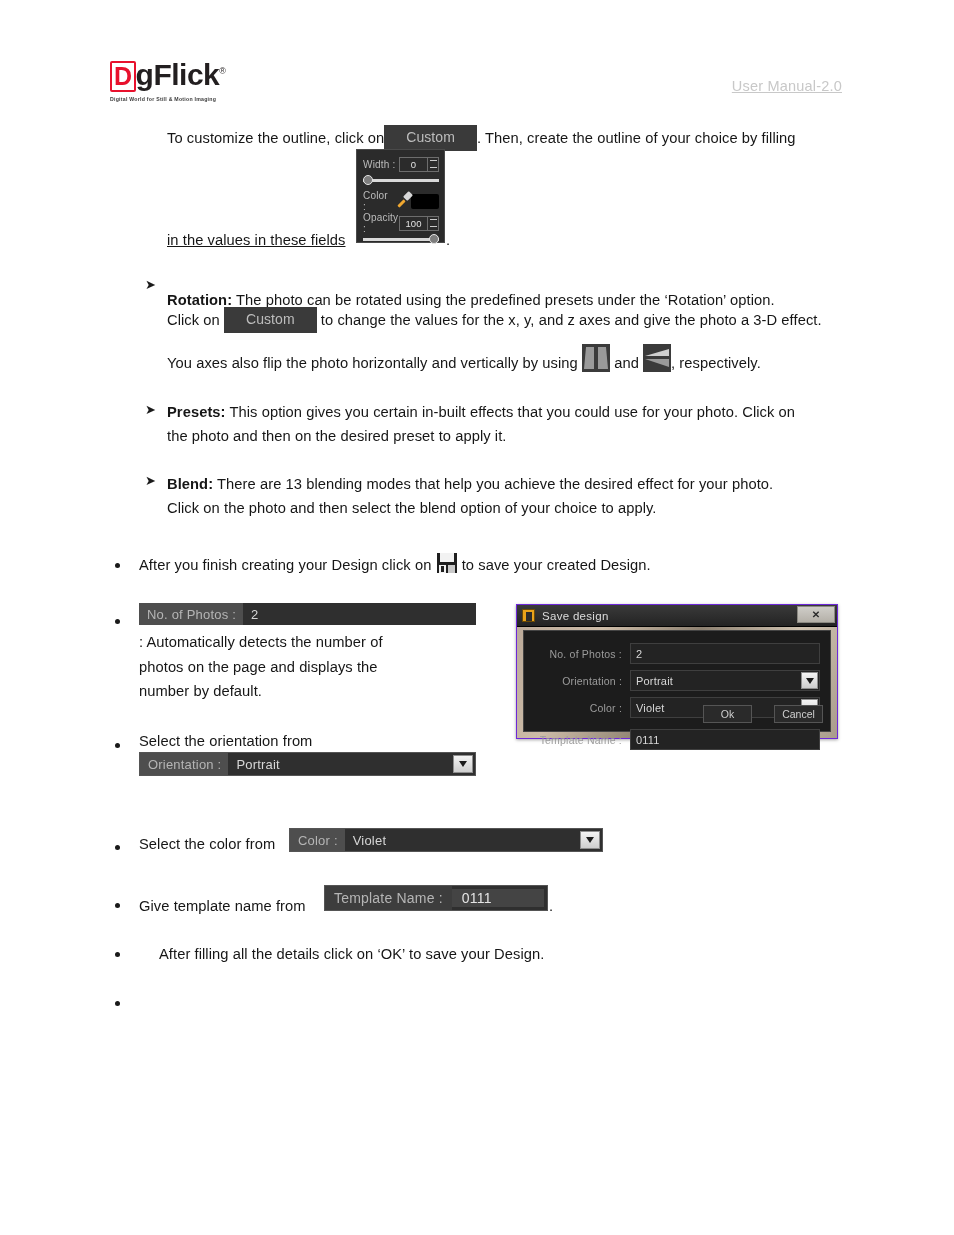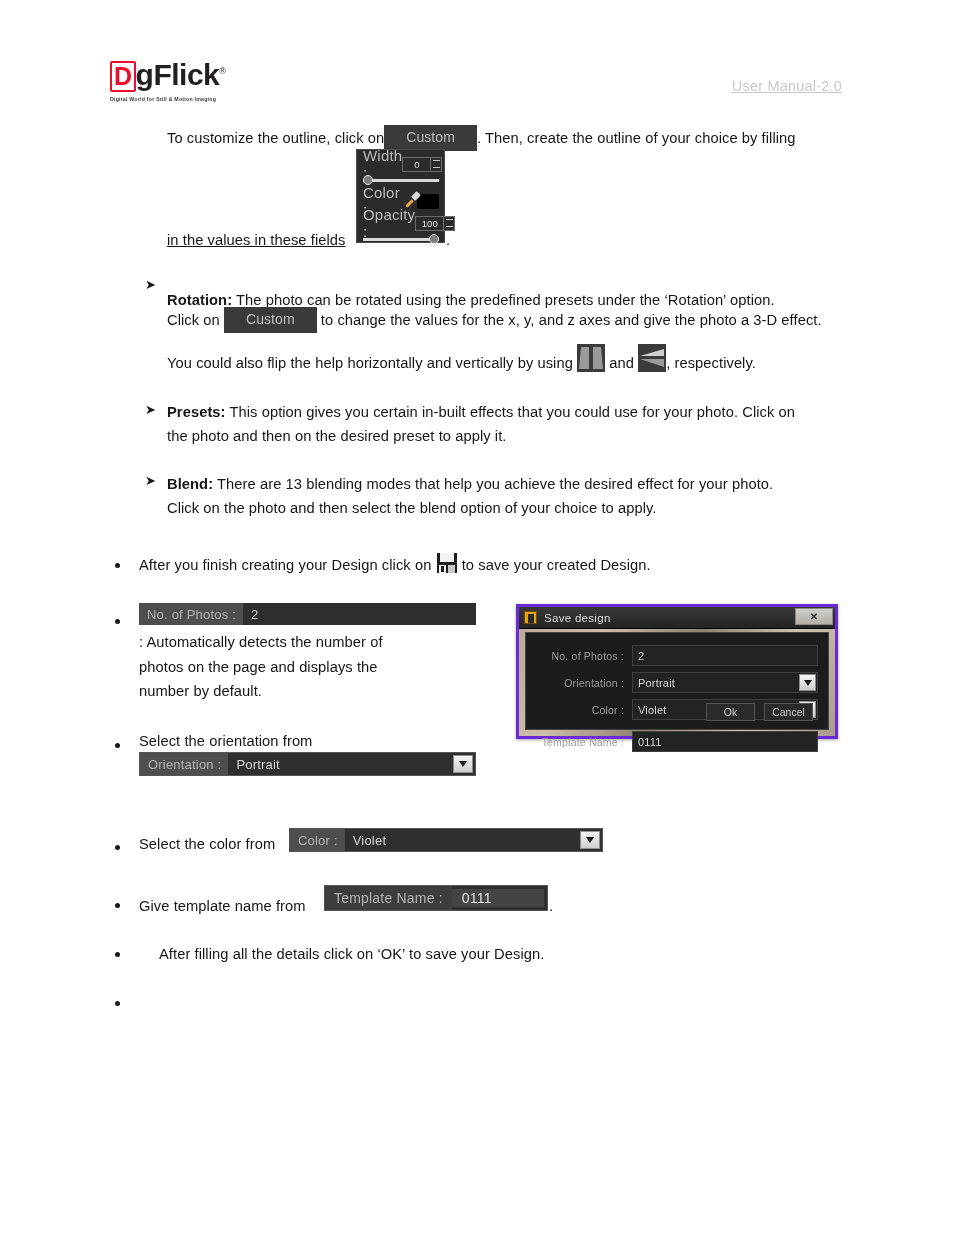--- a/index.html
+++ b/index.html
@@ -77,21 +77,21 @@
   
   .outline-widget {
     position: absolute;
     left: 356px; top: 149px;
     width: 89px; height: 94px;
     background: #2b2b2b;
     border: 1px solid #4a4a4a;
     padding: 4px 5px 0 6px;
   }
   .ow-row { display: flex; align-items: center; height: 20px; }
-  .ow-label { color: #bcbcbc; font-size: 15px; letter-spacing: 0.2px; }
+  .ow-label { color: #bcbcbc; font-size: 10px; letter-spacing: 0.2px; }
   .ow-spin {
     margin-left: auto; display: flex; align-items: stretch; height: 15px;
   }
   .ow-num {
     background: #2b2b2b; border: 1px solid #6d6d6d;
     width: 28px; color: #e2e2e2; font-size: 9.5px;
     display: flex; align-items: center; justify-content: center;
     border-right: none;
   }
   .ow-arrows {
@@ -183,21 +183,21 @@
     border: 1px solid #555;
   }
   #field-template .fl { background: #3d3d3d; font-size: 14px; padding: 0 9px; }
   #field-template .fv { background: #444; color: #e4e4e4; font-size: 14px; margin: 3px 3px 3px 0; padding-left: 10px; }
 
   
   .dialog {
     position: absolute; left: 516px; top: 604px;
     width: 322px; height: 135px;
     background: #1d1d1d;
-    border: 3px solid #6d28d9;
+    border: 1px solid #6d28d9;
     box-shadow: 0 1px 3px rgba(0,0,0,0.35);
   }
   .dlg-photoframe {
     position: absolute; left: 0; top: 0; right: 0; bottom: 0;
     background: linear-gradient(120deg,#b9a898 0%, #cdbca8 25%, #8d8171 50%, #cfc2b0 75%, #a99c8c 100%);
   }
   .dlg-titlebar {
     position: absolute; left: 0; top: 0; width: 100%; height: 22px;
     background: linear-gradient(#3a3a3a,#232323);
     display: flex; align-items: center;
@@ -240,22 +240,22 @@
     flex: 1; height: 21px; background: #232323; border: 1px solid #3f3f3f;
     display: flex; align-items: center; color: #d8d8d8;
     font-size: 11px; padding-left: 5px; position: relative; letter-spacing: 0.2px;
   }
   .dlg-combo .cbtn {
     position: absolute; right: 1px; top: 1px; width: 17px; height: 17px;
     background: linear-gradient(#f4f4f4,#cdcdcd); border: 1px solid #8e8e8e;
     display: flex; align-items: center; justify-content: center;
   }
   .dlg-buttons {
-    position: absolute; right: 15px; bottom: 8px;
-    display: flex; gap: 9px; margin-left: 40px;
+    position: absolute; right: 7px; bottom: 8px;
+    display: flex; gap: 22px; margin-left: 40px;
   }
   .dlg-btn {
     width: 49px; height: 18px;
     background: #2a2a2a; border: 1px solid #555;
     color: #cfcfcf; font-size: 10.5px;
     display: flex; align-items: center; justify-content: center;
   }
 
   
   .bullet-dot {
@@ -335,21 +335,21 @@
   <div class="p" style="left:167px; top:276px; width:690px;margin-top:12px;">
     <b>Rotation:</b>
     <span>The photo can be rotated using the predefined presets under the ‘Rotation’ option.</span>
   </div>
   <div class="p" style="left:167px; top:308px; width:690px;">
     <span>Click on</span>
     <span class="btn-custom">Custom</span>
     <span>to change the values for the x, y, and z axes and give the photo a 3-D effect.</span>
   </div>
   <div class="p" style="left:167px; top:350px; width:690px;">
-    <span>You could also flip the help horizontally and vertically by using</span>
+    <span>You axes also flip the photo horizontally and vertically by using</span>
     <span class="flip-icon">
       <svg width="28" height="28" viewBox="0 0 28 28" aria-hidden="true">
         <rect width="28" height="28" fill="#3b3b3b"></rect>
         <polygon points="4,3 12,3 12,25 2,25" fill="#9a9a9a"></polygon>
         <polygon points="16,3 24,3 26,25 16,25" fill="#9a9a9a"></polygon>
       </svg>
     </span>
     <span>and</span>
     <span class="flip-icon">
       <svg width="28" height="28" viewBox="0 0 28 28" aria-hidden="true">

